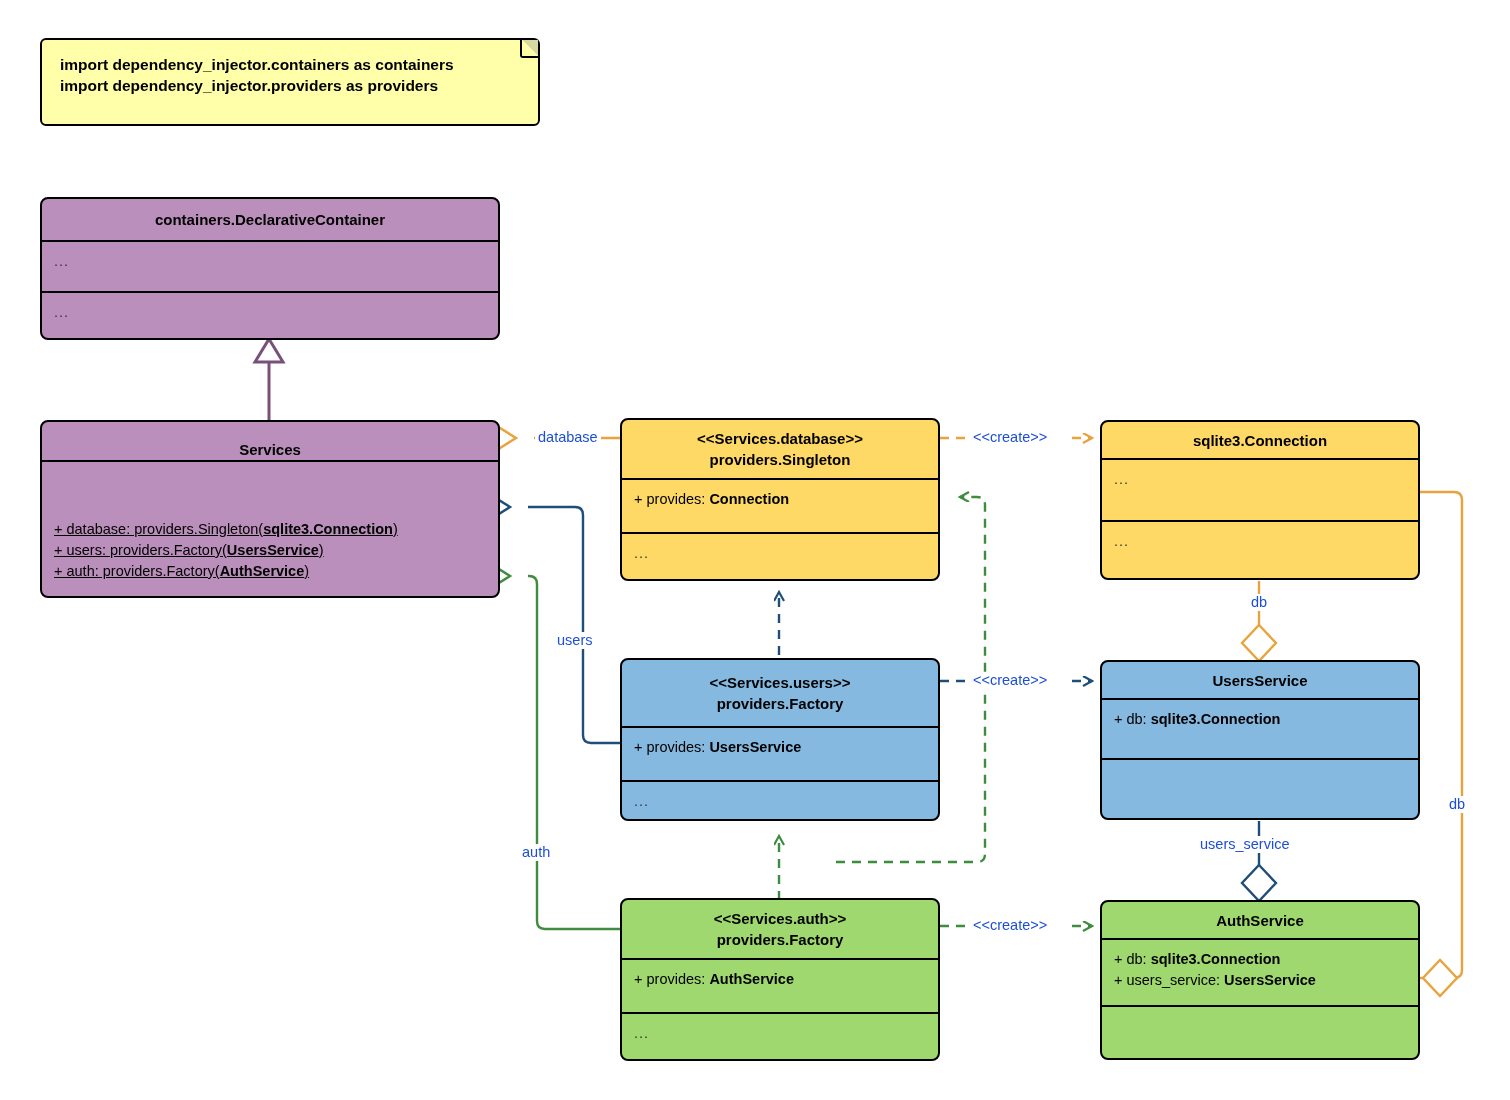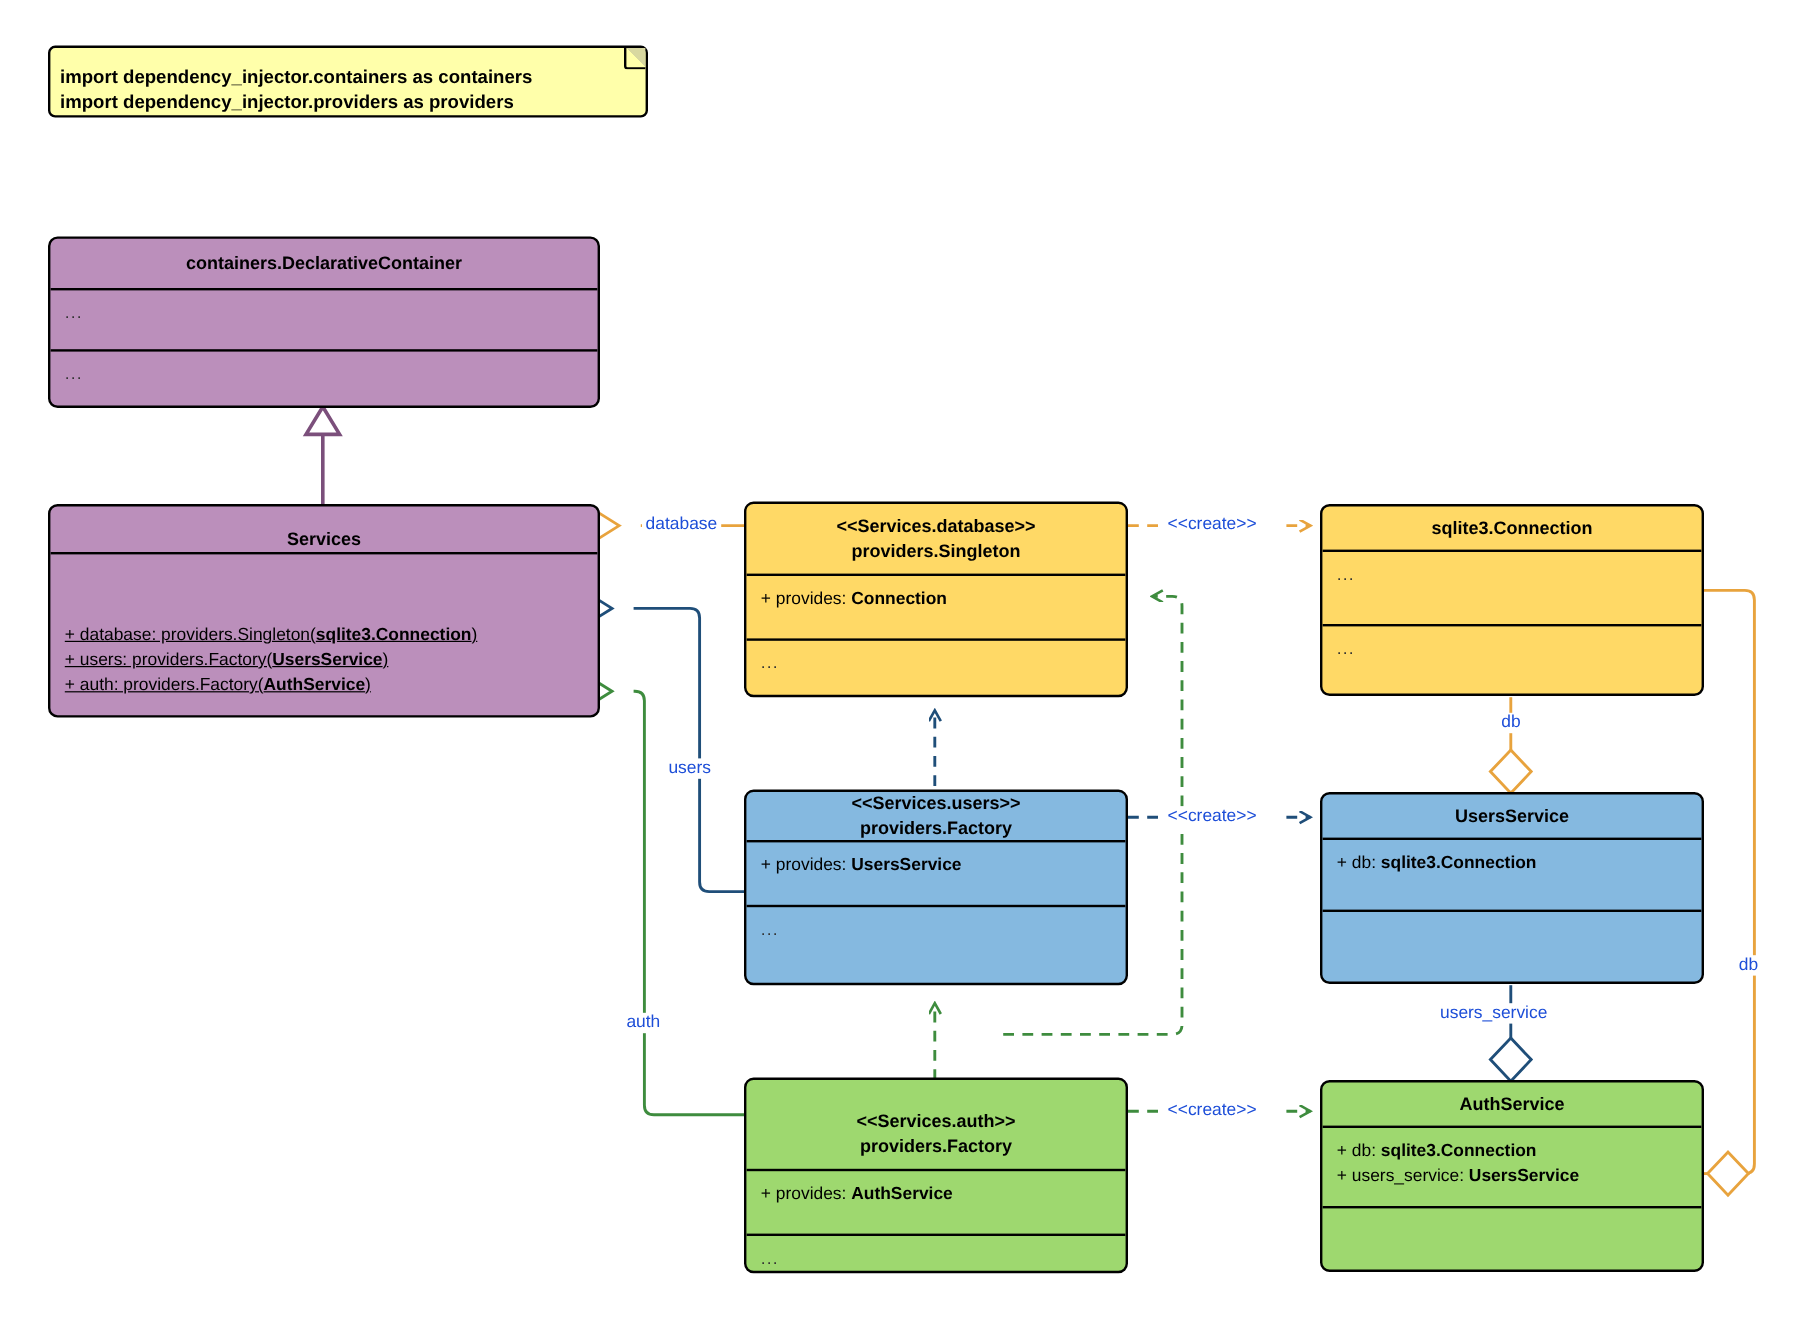--- a/index.html
+++ b/index.html
@@ -191,21 +191,21 @@
 
     
     <g>
       <path d="M1420,492 L1454,492 Q1462,492 1462,500 L1462,970 Q1462,978 1454,978 L1458,978" fill="none" stroke="#e8a33d" stroke-width="2.4"></path>
       <line x1="1457" y1="978" x2="1457" y2="978" stroke="#e8a33d" stroke-width="2.4"></line>
       <polygon points="1457,978 1440,960 1423,978 1440,996" fill="#ffffff" stroke="#e8a33d" stroke-width="2.4"></polygon>
       <line x1="1423" y1="978" x2="1420" y2="978" stroke="#e8a33d" stroke-width="2.4"></line>
     </g>
   </svg>
 
-  <div class="note" style="left:40px; top:38px; width:500px; height:60px; padding:14px 8px;">
+  <div class="note" style="left:40px; top:38px; width:500px; height:88px; padding:14px 18px;">
     <div class="fold"></div>
     <div class="note-line">import dependency_injector.containers as containers</div>
     <div class="note-line">import dependency_injector.providers as providers</div>
   </div>
 
   <div class="umlbox" style="left:40px; top:197px; width:460px; height:143px; background:#bb8fbb;">
     <div class="hdr" style="height:41px;">
       <span>containers.DeclarativeContainer</span>
     </div>
     <div class="sep"></div>
@@ -261,21 +261,21 @@
     <div class="cmp" style="height:60px;">
       <div class="row ell">...</div>
     </div>
     <div class="sep"></div>
     <div class="cmp" style="height:58px;">
       <div class="row ell">...</div>
     </div>
   </div>
 
   <div class="umlbox" style="left:620px; top:658px; width:320px; height:163px; background:#85b9e0;">
-    <div class="hdr" style="height:40px;">
+    <div class="hdr" style="height:66px;">
       <span>&lt;&lt;Services.users&gt;&gt;</span>
       <span>providers.Factory</span>
     </div>
     <div class="sep"></div>
     <div class="cmp" style="height:52px;">
       <div class="row">+ provides: <b>UsersService</b></div>
     </div>
     <div class="sep"></div>
     <div class="cmp" style="height:49px;">
       <div class="row ell">...</div>
@@ -288,21 +288,21 @@
     </div>
     <div class="sep"></div>
     <div class="cmp" style="height:58px;">
       <div class="row">+ db: <b>sqlite3.Connection</b></div>
     </div>
     <div class="sep"></div>
     <div class="cmp" style="height:60px;"></div>
   </div>
 
   <div class="umlbox" style="left:620px; top:898px; width:320px; height:163px; background:#9ed86f;">
-    <div class="hdr" style="height:58px;margin-top:16px;">
+    <div class="hdr" style="height:58px;">
       <span>&lt;&lt;Services.auth&gt;&gt;</span>
       <span>providers.Factory</span>
     </div>
     <div class="sep"></div>
     <div class="cmp" style="height:52px;">
       <div class="row">+ provides: <b>AuthService</b></div>
     </div>
     <div class="sep"></div>
     <div class="cmp" style="height:49px;">
       <div class="row ell">...</div>

